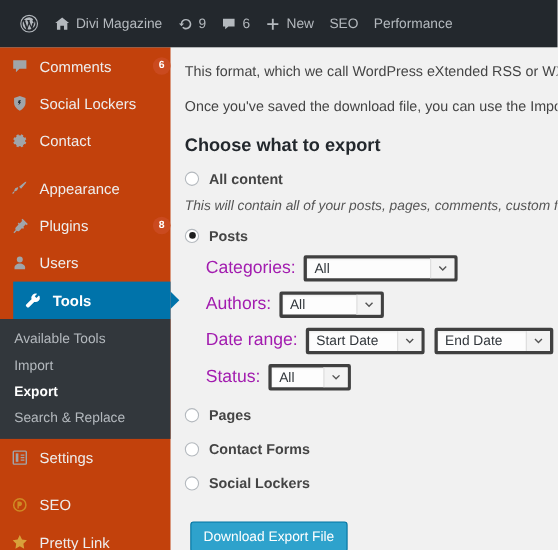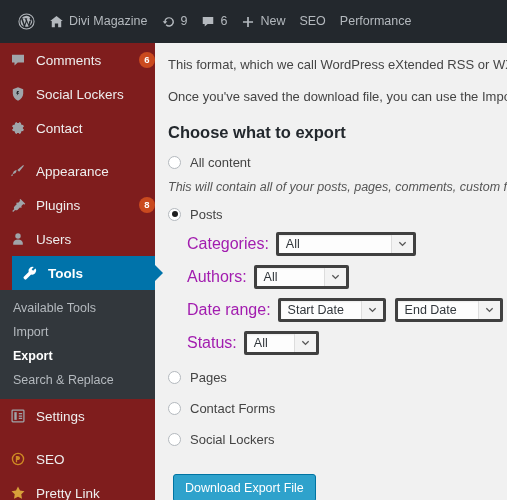--- a/index.html
+++ b/index.html
@@ -35,21 +35,21 @@
   }
   .ab-item.first { padding-left: 18px; }
   .ab-icon { display: inline-flex; align-items: center; justify-content: center; }
   .ab-icon svg { display: block; }
   .ab-label { line-height: 1; }
 
   
   .sidebar {
     position: absolute; top: 43px; left: 0;
     width: 155px; height: 457px;
-    background: #7f1d1d;
+    background: #c2410c;
     z-index: 30;
   }
   .menu-item {
     position: relative;
     display: flex; align-items: center;
     height: 34px;
     padding-left: 10px;
     color: #eee;
     font-size: 13.5px;
     white-space: nowrap;
@@ -151,21 +151,21 @@
     position: relative;
   }
   .radio.checked::after {
     content: "";
     position: absolute;
     left: 2.5px; top: 2.5px;
     width: 6px; height: 6px;
     border-radius: 50%;
     background: #1e1e1e;
   }
-  .radio-label { font-size: 13px; color: #444; white-space: nowrap; }
+  .radio-label { font-size: 13px; color: #444; white-space: nowrap; font-weight: bold; }
 
   p.desc {
     margin: 0 0 11px 0;
     font-style: italic;
     font-size: 12.5px;
     color: #555;
     white-space: nowrap;
   }
 
   .field-row {

